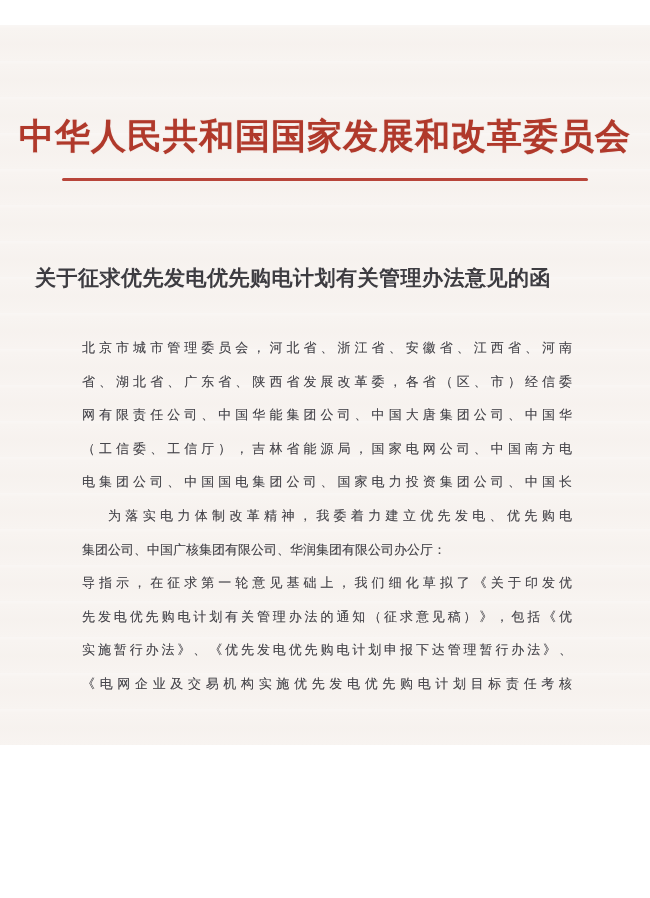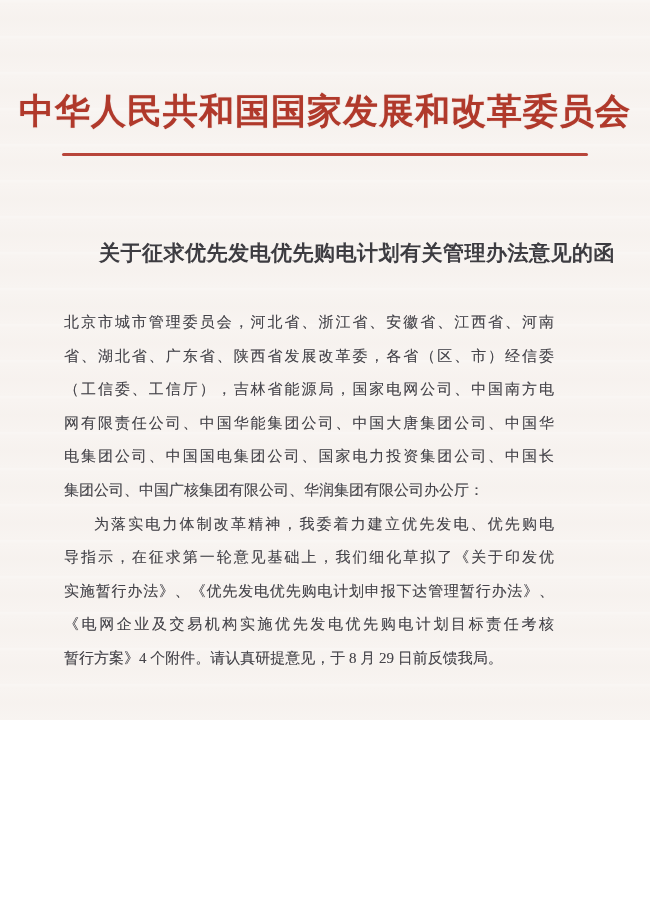--- a/index.html
+++ b/index.html
@@ -3,20 +3,21 @@
 <meta charset="utf-8">
 <style>
   html, body { margin: 0; padding: 0; }
   .page {
     position: relative;
     width: 650px;
     height: 720px;
     background: var(--paper, #f8f4f1);
     overflow: hidden;
     font-family: "Liberation Serif", "DejaVu Serif", serif;
+    margin-top: 25px;
   }
   
   .page::before {
     content: "";
     position: absolute;
     inset: 0;
     background:
       repeating-linear-gradient(180deg,
         rgba(255,255,255,0.45) 0px, rgba(255,255,255,0) 4px,
         rgba(238,230,224,0.30) 19px, rgba(255,255,255,0) 36px);
@@ -37,31 +38,31 @@
     position: absolute;
     top: 153px; left: 62px;
     width: 526px; height: 3px;
     background: var(--divider-red, #b8453a);
     border-radius: 2px;
   }
   .doc-title {
     position: absolute;
     top: 239px; left: 35px; right: 35px;
     margin: 0;
-    text-align: right;
+    text-align: left;
     font-size: 21px;
     font-weight: bold;
     letter-spacing: 0.5px;
     color: var(--title-text, #3d3c41);
   }
   .letter-body {
     position: absolute;
-    top: 306px; left: 64px;
+    top: 306px; left: 82px;
     width: 490px;
-    font-size: 15px;
+    font-size: 13px;
     line-height: 33.6px;
     color: var(--body-text, #46454b);
     text-shadow: 0 0 0.5px rgba(70,69,75,0.4);
   }
   .line {
     text-align: justify;
     text-align-last: justify;
   }
   .line.para-end { text-align-last: left; }
   .line.indent { text-indent: 2em; }
@@ -109,30 +110,30 @@
 
   <div class="agency-header">中华人民共和国国家发展和改革委员会</div>
 
   <div class="header-rule"></div>
 
   <h1 class="doc-title">关于征求优先发电优先购电计划有关管理办法意见的函</h1>
 
   <div class="letter-body">
     <div class="line">北京市城市管理委员会，河北省、浙江省、安徽省、江西省、河南</div>
     <div class="line">省、湖北省、广东省、陕西省发展改革委，各省（区、市）经信委</div>
+    <div class="line">网有限责任公司、中国华能集团公司、中国大唐集团公司、中国华</div>
     <div class="line">（工信委、工信厅），吉林省能源局，国家电网公司、中国南方电</div>
-    <div class="line">网有限责任公司、中国华能集团公司、中国大唐集团公司、中国华</div>
     <div class="line">电集团公司、中国国电集团公司、国家电力投资集团公司、中国长</div>
+    <div class="line indent">为落实电力体制改革精神，我委着力建立优先发电、优先购电</div>
+
     <div class="line para-end">集团公司、中国广核集团有限公司、华润集团有限公司办公厅：</div>
-
-    <div class="line indent">为落实电力体制改革精神，我委着力建立优先发电、优先购电</div>
     <div class="line">导指示，在征求第一轮意见基础上，我们细化草拟了《关于印发优</div>
+    <div class="line">先发电优先购电计划有关管理办法的通知（征求意见稿）》，包括《优</div>
     <div class="line">实施暂行办法》、《优先发电优先购电计划申报下达管理暂行办法》、</div>
     <div class="line">《电网企业及交易机构实施优先发电优先购电计划目标责任考核</div>
-    <div class="line para-end">暂行方案》4 个附件。请认真研提意见，于 8 月 29 日前反馈我局。</div>
 
   </div>
 
   <div class="footer-rule"></div>
 
   <div class="logo">
     <span class="csp">CSP</span><span class="plaza">PLAZA</span>
   </div>
 
 </div>

